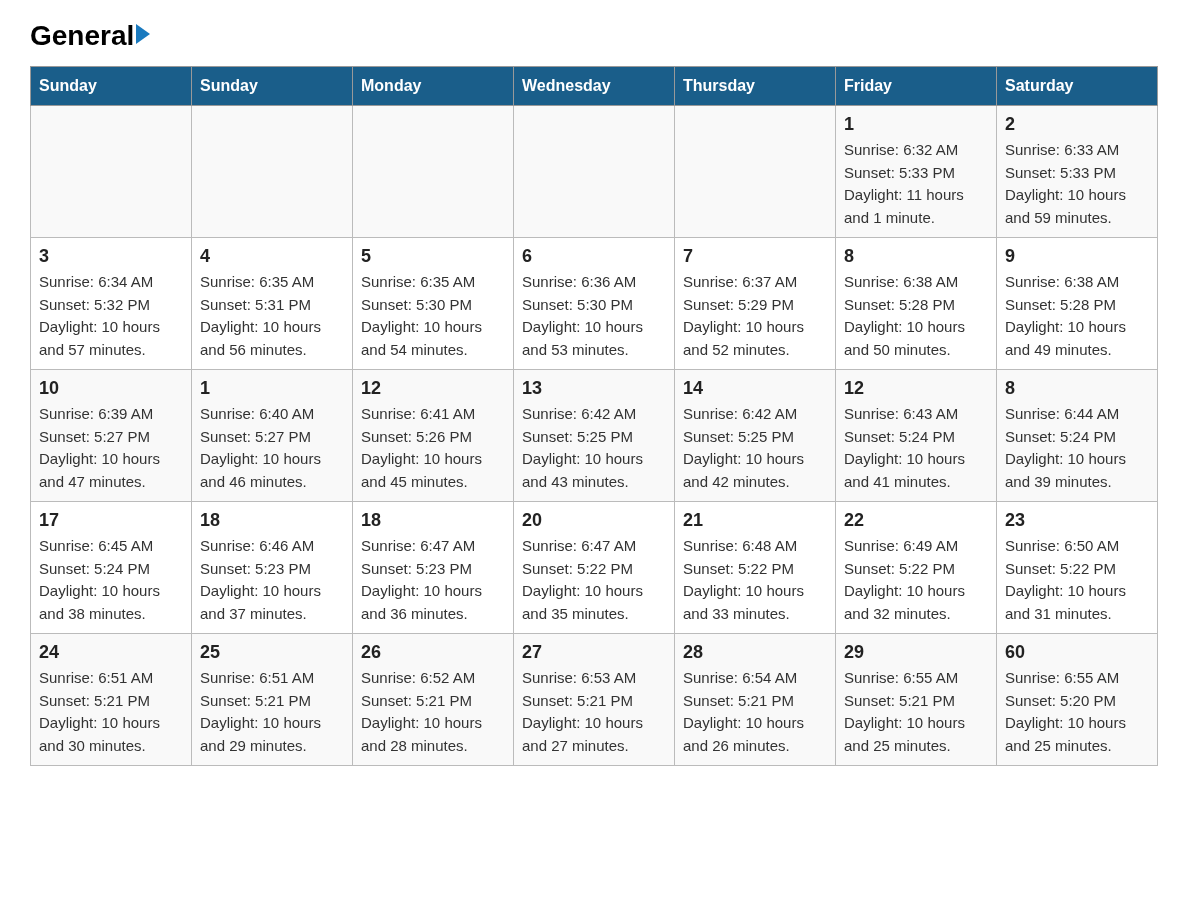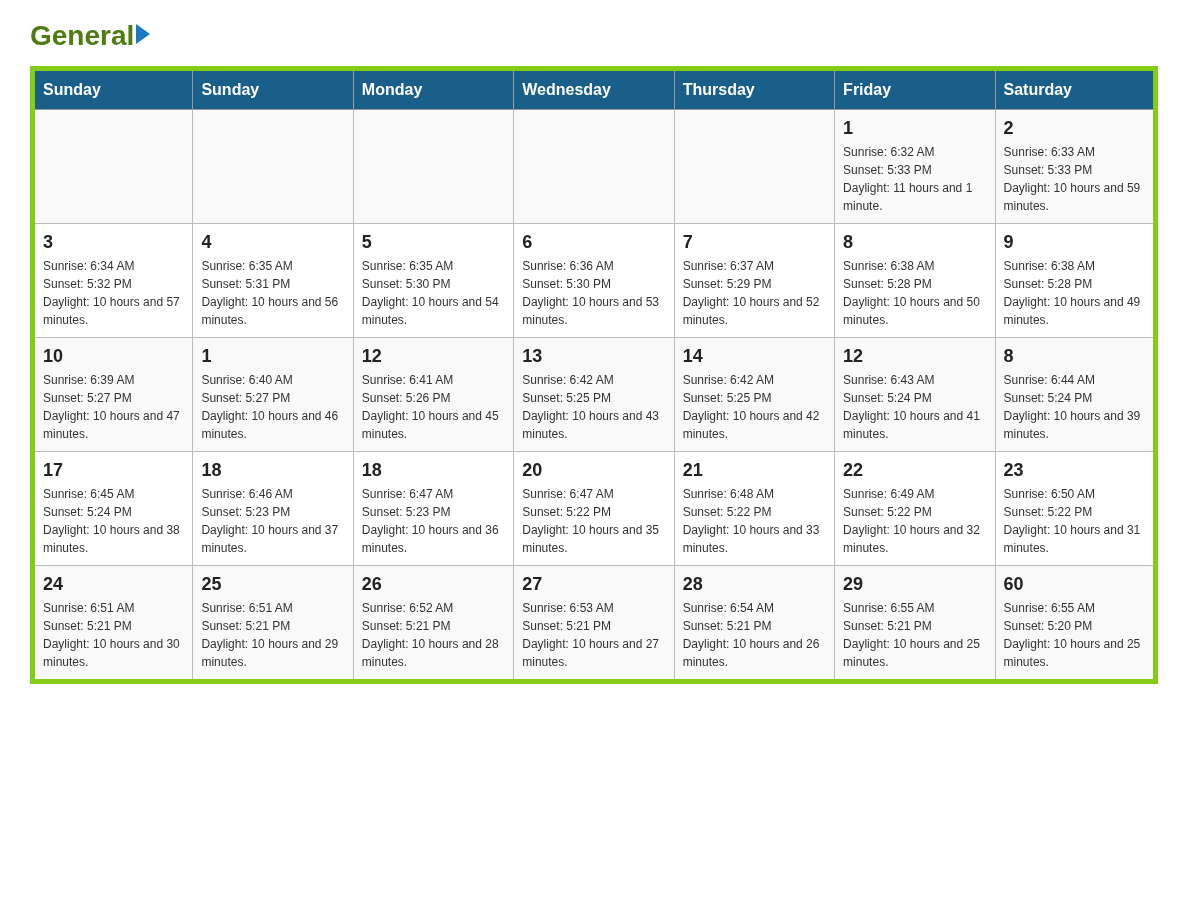--- a/index.html
+++ b/index.html
@@ -18,21 +18,21 @@
       margin-bottom: 20px;
     }
     .logo-area {
       display: flex;
       flex-direction: column;
       align-items: flex-start;
     }
     .logo-text {
       font-size: 28px;
       font-weight: bold;
-      color: #4d7c0f;
+      color: #000000;
       display: flex;
       align-items: center;
     }
     .logo-triangle {
       width: 0;
       height: 0;
       border-left: 14px solid #1a7abf;
       border-top: 10px solid transparent;
       border-bottom: 10px solid transparent;
       display: inline-block;
@@ -58,21 +58,21 @@
       line-height: 1.1;
     }
     .location-title {
       font-size: 22px;
       color: #333;
       margin-top: 4px;
     }
     .calendar-table {
       width: 100%;
       border-collapse: collapse;
-      border: 5px solid #84cc16;
+      border: 1px solid #84cc16;
     }
     .calendar-table th {
       background-color: #1a5e8a;
       color: #fff;
       font-size: 16px;
       font-weight: bold;
       padding: 10px 8px;
       text-align: left;
       border: 1px solid #999;
     }
@@ -84,21 +84,21 @@
       height: 110px;
     }
     .day-number {
       font-size: 18px;
       font-weight: bold;
       color: #222;
       display: block;
       margin-bottom: 4px;
     }
     .day-info {
-      font-size: 12px;
+      font-size: 15px;
       color: #333;
       line-height: 1.5;
     }
     .empty-cell {
       background: #f9f9f9;
     }
     tr:nth-child(odd) td {
       background-color: #f9f9f9;
     }
     tr:nth-child(even) td {

